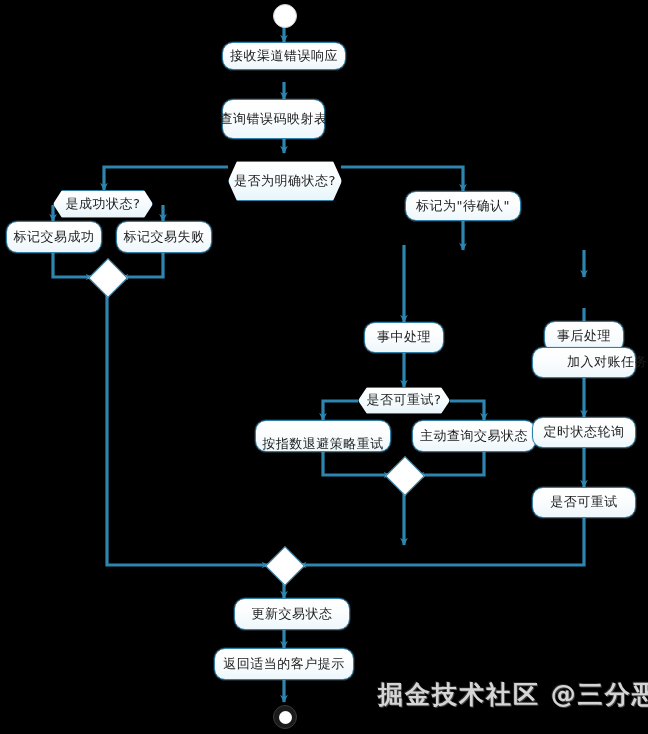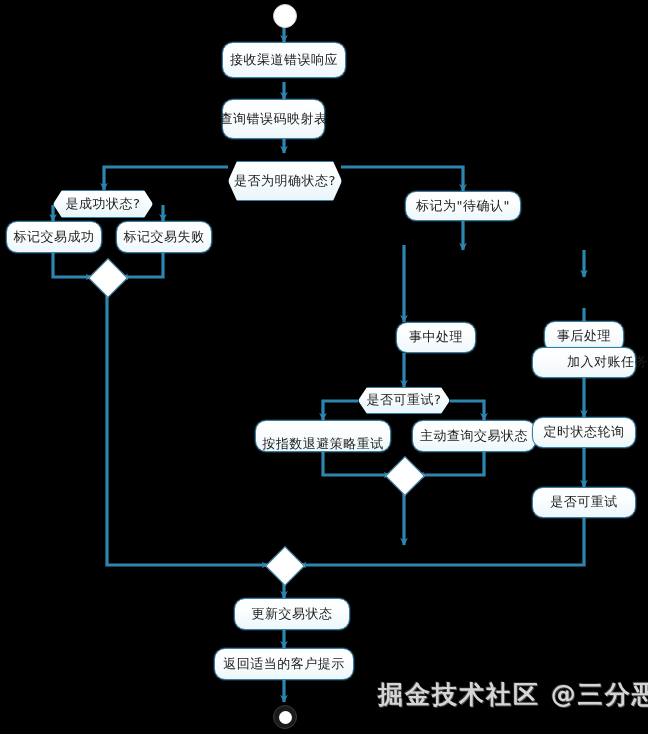--- a/index.html
+++ b/index.html
@@ -166,21 +166,21 @@
       <path d="M284,579 L284,598" marker-end="url(#arrow)"></path>
 
       <path d="M284,630 L284,648" marker-end="url(#arrow)"></path>
 
       <path d="M284,680 L284,702" marker-end="url(#arrow)"></path>
     </g>
   </svg>
 
   <div class="start-node" style="left:273px; top:4px;"></div>
 
-  <div class="node activity" style="left:222px; top:42px; width:124px; height:36px;">
+  <div class="node activity" style="left:222px; top:42px; width:124px; height:28px;">
     <span>接收渠道错误响应</span>
   </div>
 
   <div class="node activity" style="left:222px; top:99px; width:103px; height:40px;">
     <span>查询错误码映射表</span>
   </div>
 
   <div class="node decision" style="left:228px; top:153px; width:114px; height:40px;margin-top:8px;">
     <span>是否为明确状态?</span>
   </div>
@@ -196,21 +196,21 @@
   <div class="node activity" style="left:116px; top:221px; width:96px; height:32px;">
     <span>标记交易失败</span>
   </div>
 
   <div class="merge" style="left:94px; top:264px;"></div>
 
   <div class="node activity" style="left:405px; top:191px; width:116px; height:30px;">
     <span>标记为"待确认"</span>
   </div>
 
-  <div class="node activity" style="left:364px; top:322px; width:80px; height:31px;margin-left:32px;">
+  <div class="node activity" style="left:364px; top:322px; width:80px; height:31px;">
     <span>事中处理</span>
   </div>
 
   <div class="node decision" style="left:358px; top:387px; width:92px; height:27px;">
     <span>是否可重试?</span>
   </div>
 
   <div class="node activity" style="left:255px; top:420px; width:136px; height:32px;align-items:flex-end;">
     <span>按指数退避策略重试</span>
   </div>

